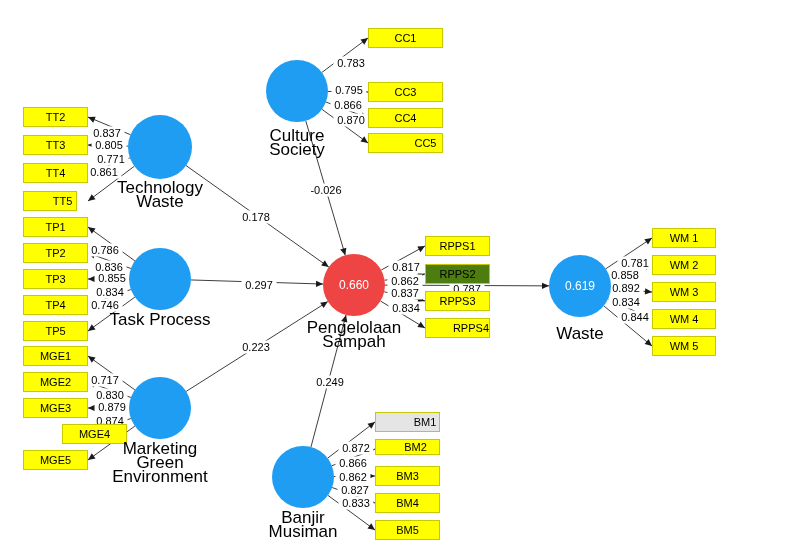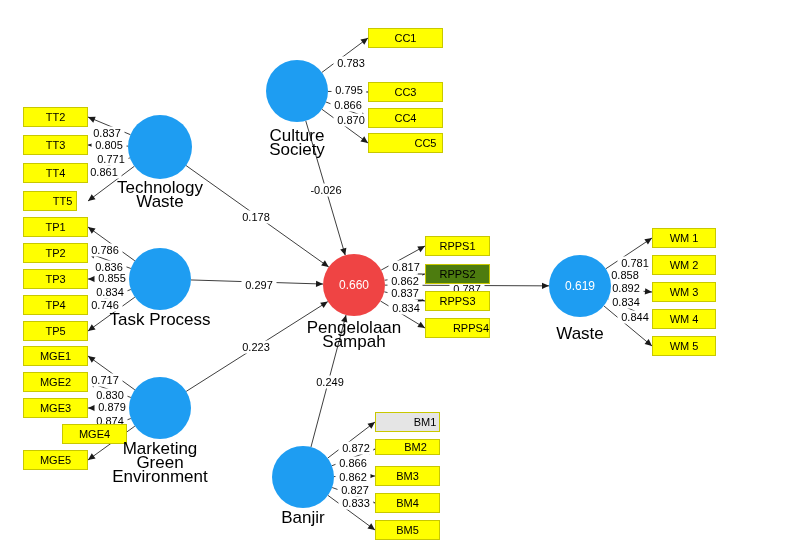--- a/index.html
+++ b/index.html
@@ -285,20 +285,21 @@
       </div>
       <div class="latent" style="left: 129px; top: 377px; width: 62px; height: 62px; background: rgb(30, 157, 242); color: rgb(255, 255, 255);"></div>
       <div class="latent-label" style="left: 85px; top: 442px; width: 150px;">
         <div>Marketing</div>
         <div>Green</div>
         <div>Environment</div>
       </div>
       <div class="latent" style="left: 272px; top: 446px; width: 62px; height: 62px; background: rgb(30, 157, 242); color: rgb(255, 255, 255);"></div>
       <div class="latent-label" style="left: 228px; top: 511px; width: 150px;">
         <div>Banjir</div>
+        <div>Musiman</div>
       </div>
       <div class="latent" style="left: 323px; top: 254px; width: 62px; height: 62px; background: #ef4444; color: rgb(255, 255, 255);">
         <span>0.660</span>
       </div>
       <div class="latent-label" style="left: 279px; top: 321px; width: 150px;">
         <div>Pengelolaan</div>
         <div>Sampah</div>
       </div>
       <div class="latent" style="left: 549px; top: 255px; width: 62px; height: 62px; background: rgb(30, 157, 242); color: rgb(255, 255, 255);">
         <span>0.619</span>

